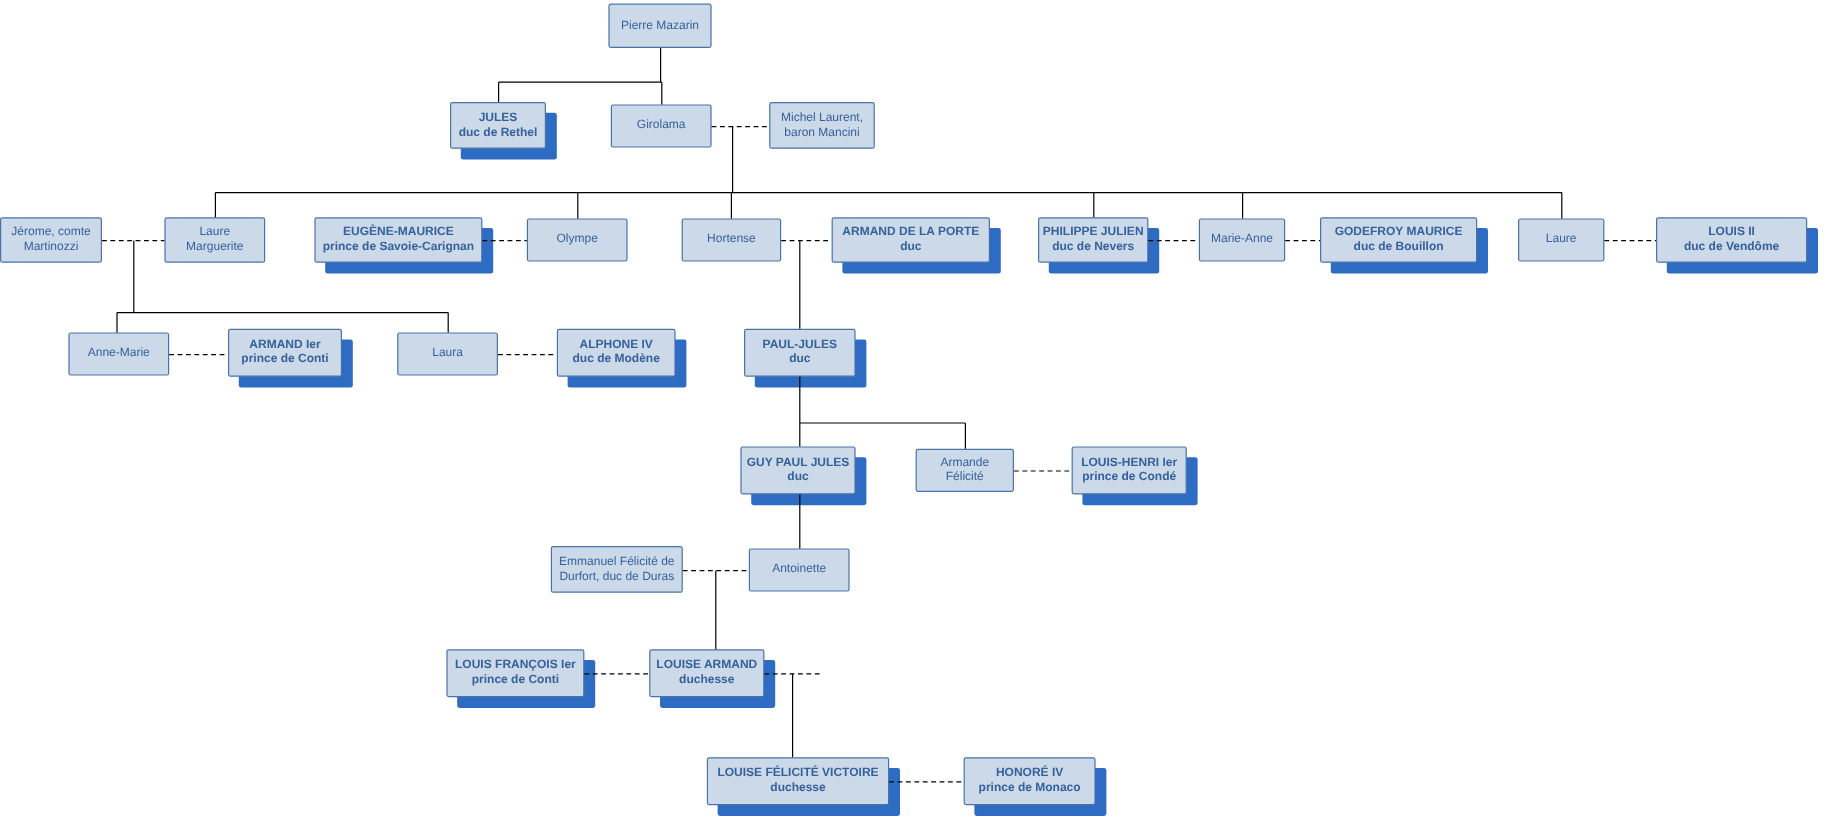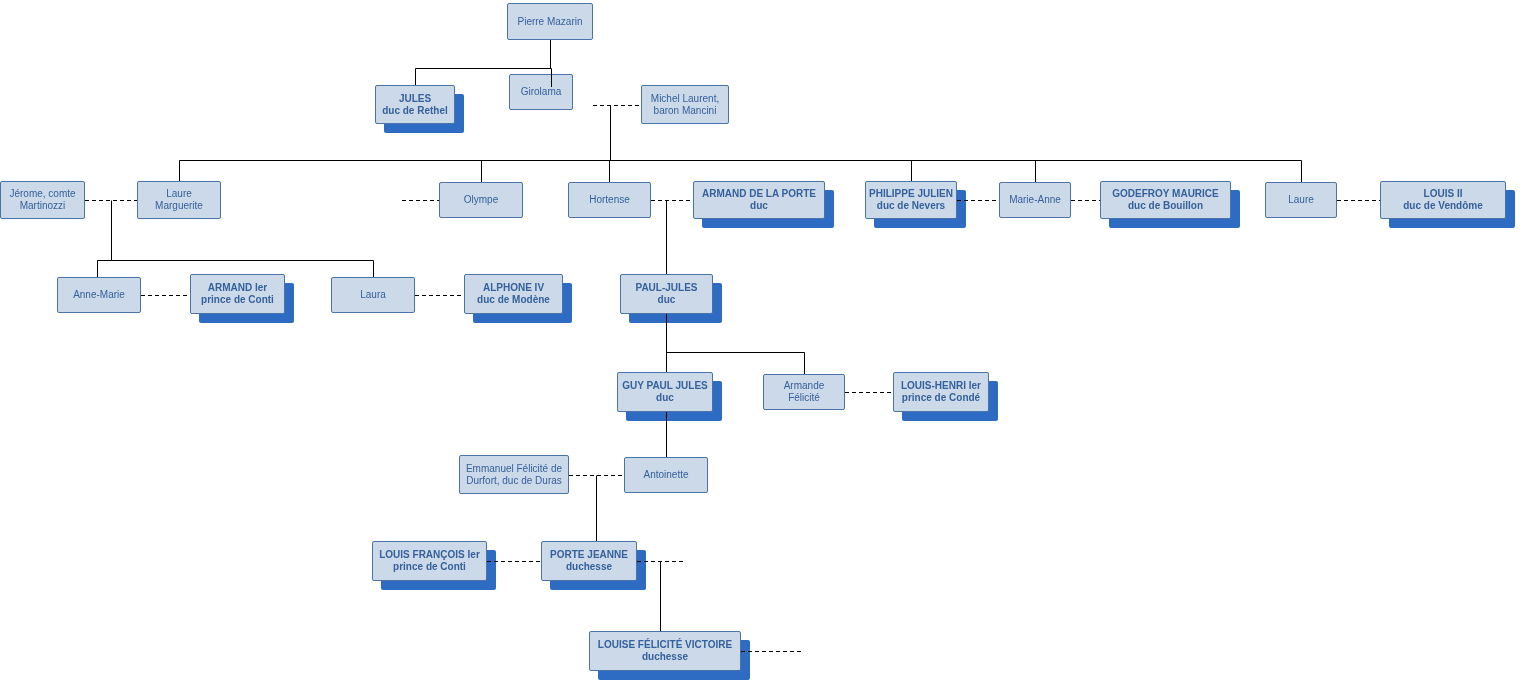--- a/index.html
+++ b/index.html
@@ -71,36 +71,40 @@
 
   <div class="node" style="left:507px;top:3px;width:86px;height:37px">
     <div>Pierre Mazarin</div>
     <div></div>
   </div>
 
   <div class="node shadow" style="left:375px;top:85px;width:80px;height:39px">
     <div>JULES</div>
     <div>duc de Rethel</div>
   </div>
-  <div class="node" style="left:509px;top:74px;width:64px;height:36px">
+  <div class="node" style="left:509px;top:87px;width:84px;height:36px">
     <div>Girolama</div>
     <div></div>
   </div>
   <div class="node" style="left:641px;top:85px;width:88px;height:39px">
     <div>Michel Laurent,</div>
     <div>baron Mancini</div>
   </div>
 
   <div class="node" style="left:0px;top:181px;width:85px;height:38px">
     <div>Jérome, comte</div>
     <div>Martinozzi</div>
   </div>
   <div class="node" style="left:137px;top:181px;width:84px;height:38px">
     <div>Laure</div>
     <div>Marguerite</div>
+  </div>
+  <div class="node shadow" style="left:262px;top:181px;width:140px;height:38px">
+    <div>EUGÈNE-MAURICE</div>
+    <div>prince de Savoie-Carignan</div>
   </div>
   <div class="node" style="left:439px;top:182px;width:84px;height:36px">
     <div>Olympe</div>
     <div></div>
   </div>
   <div class="node" style="left:568px;top:182px;width:83px;height:36px">
     <div>Hortense</div>
     <div></div>
   </div>
   <div class="node shadow" style="left:693px;top:181px;width:132px;height:38px">
@@ -169,22 +173,26 @@
   <div class="node" style="left:624px;top:457px;width:84px;height:36px">
     <div>Antoinette</div>
     <div></div>
   </div>
 
   <div class="node shadow" style="left:372px;top:541px;width:115px;height:40px">
     <div>LOUIS FRANÇOIS Ier</div>
     <div>prince de Conti</div>
   </div>
   <div class="node shadow" style="left:541px;top:541px;width:96px;height:40px">
-    <div>PORTE JEANNE</div>
+    <div>LOUISE ARMAND</div>
     <div>duchesse</div>
   </div>
 
   <div class="node shadow" style="left:589px;top:631px;width:152px;height:40px">
     <div>LOUISE FÉLICITÉ VICTOIRE</div>
     <div>duchesse</div>
   </div>
+  <div class="node shadow" style="left:803px;top:631px;width:110px;height:40px">
+    <div>HONORÉ IV</div>
+    <div>prince de Monaco</div>
+  </div>
 
 </div>
 
 </body></html>

